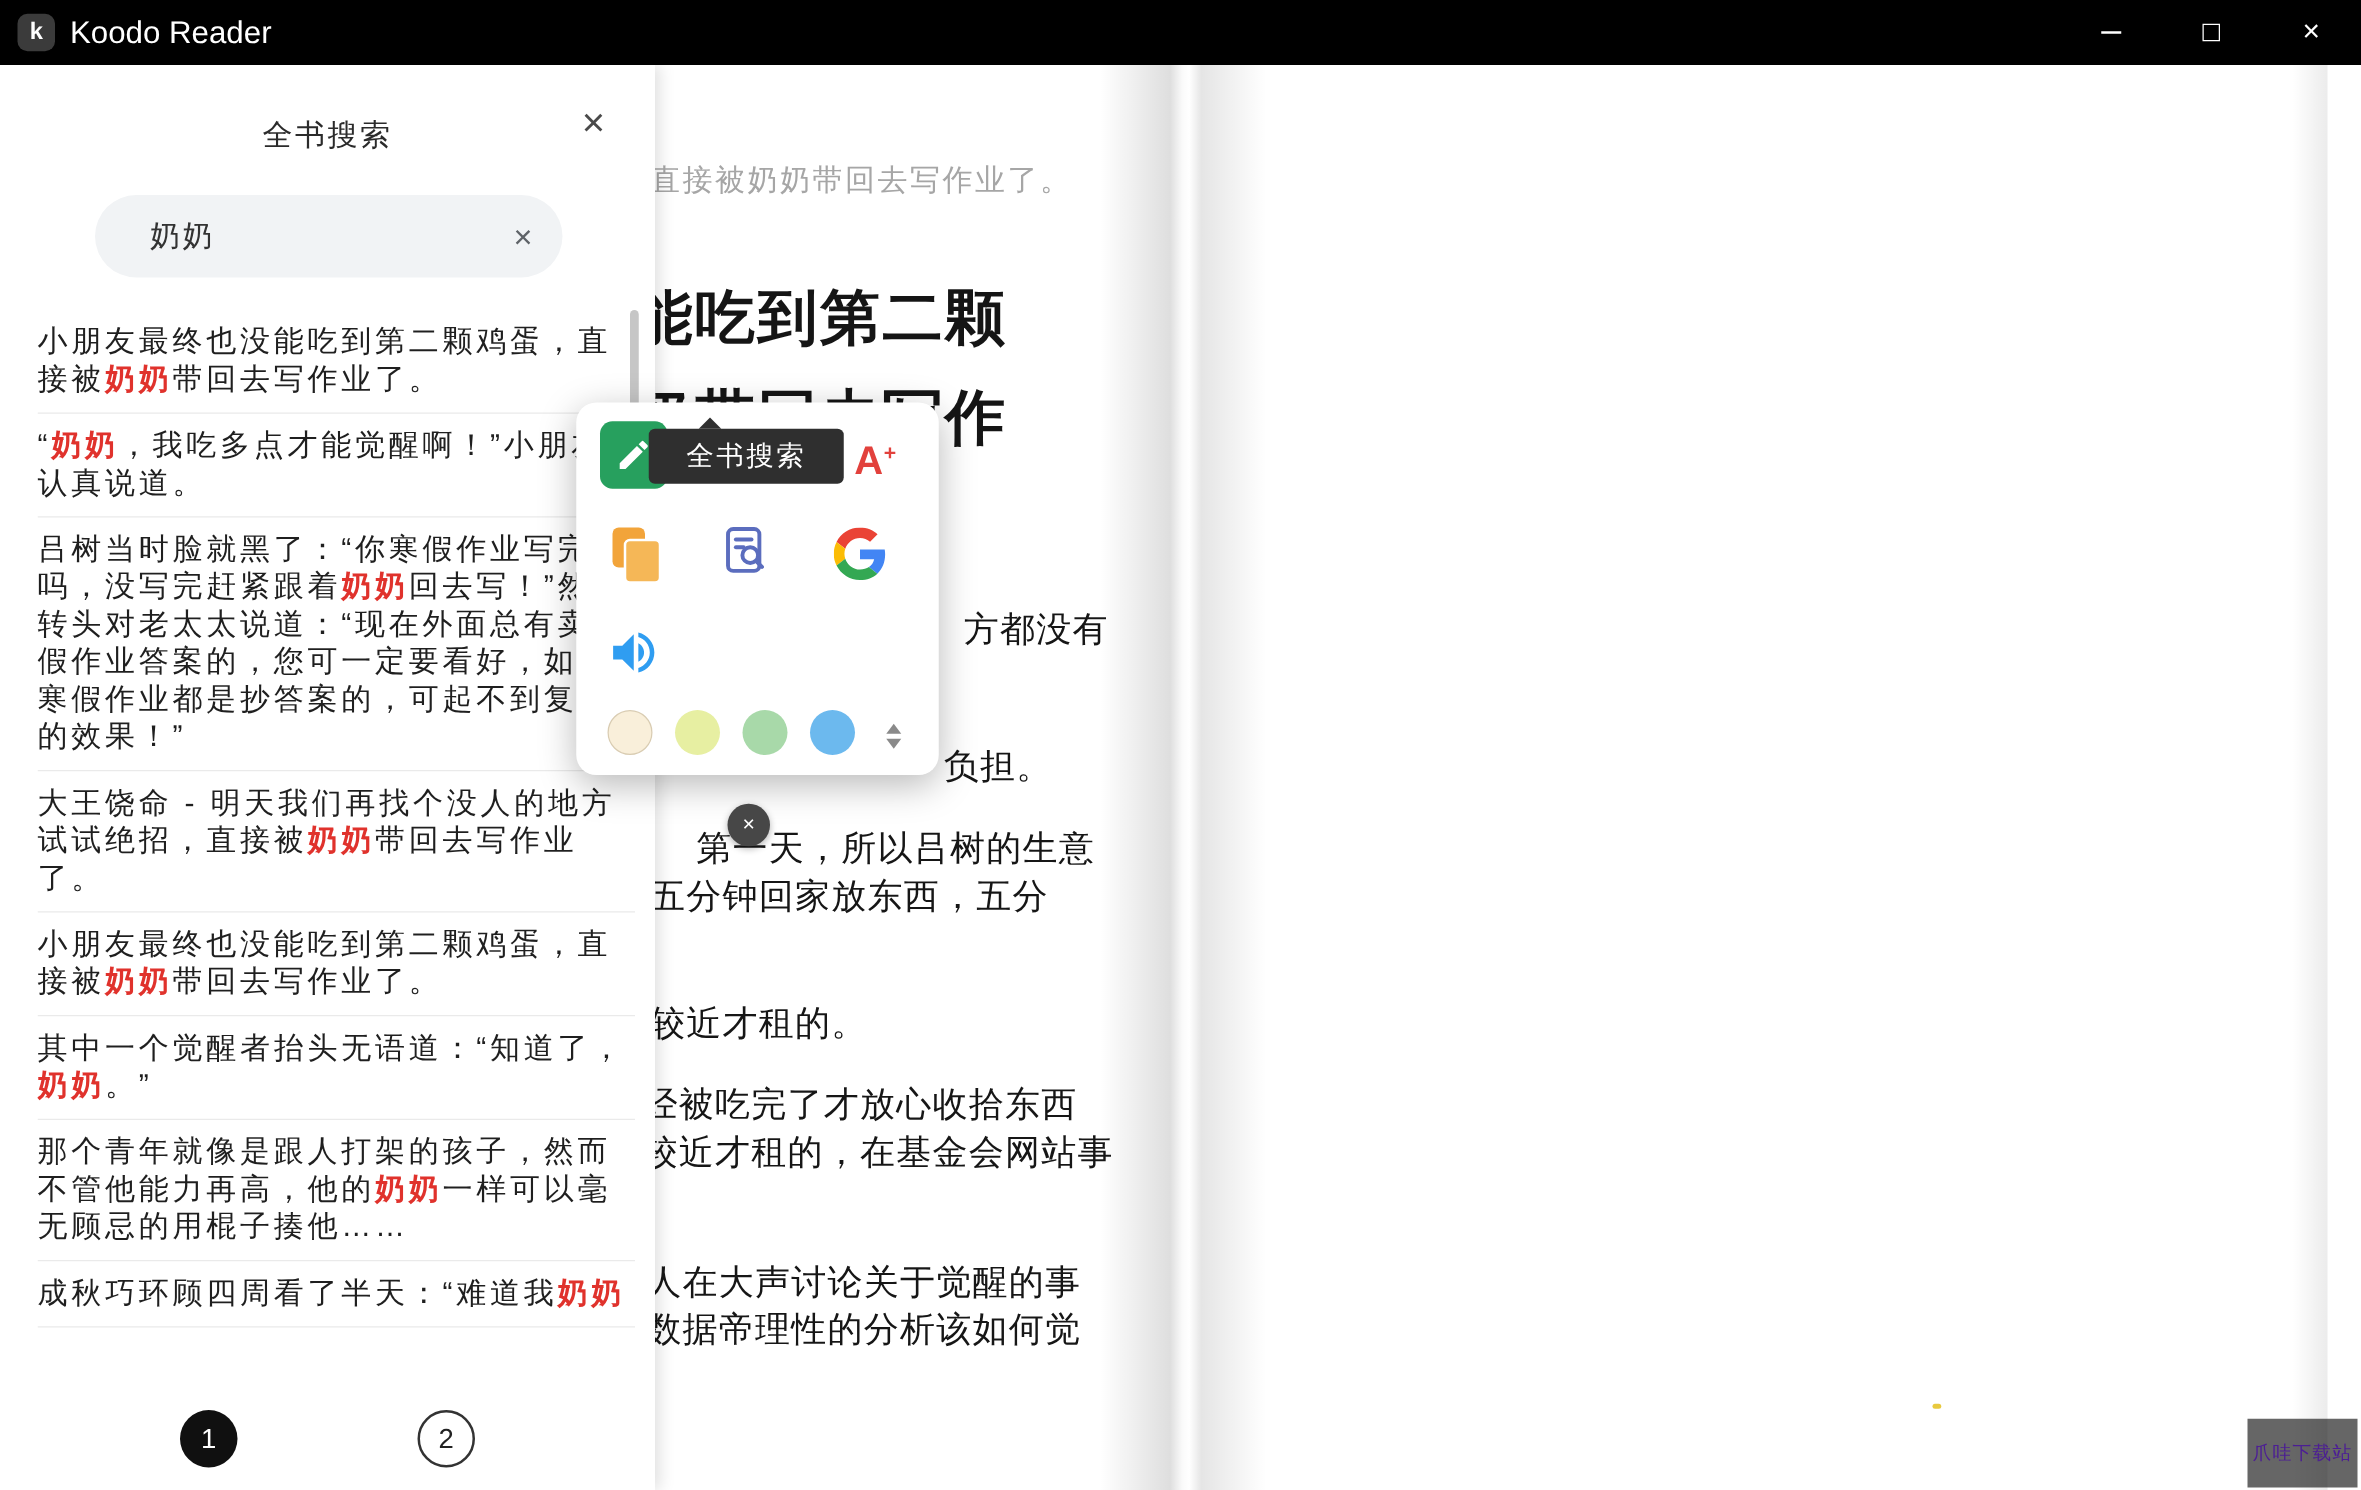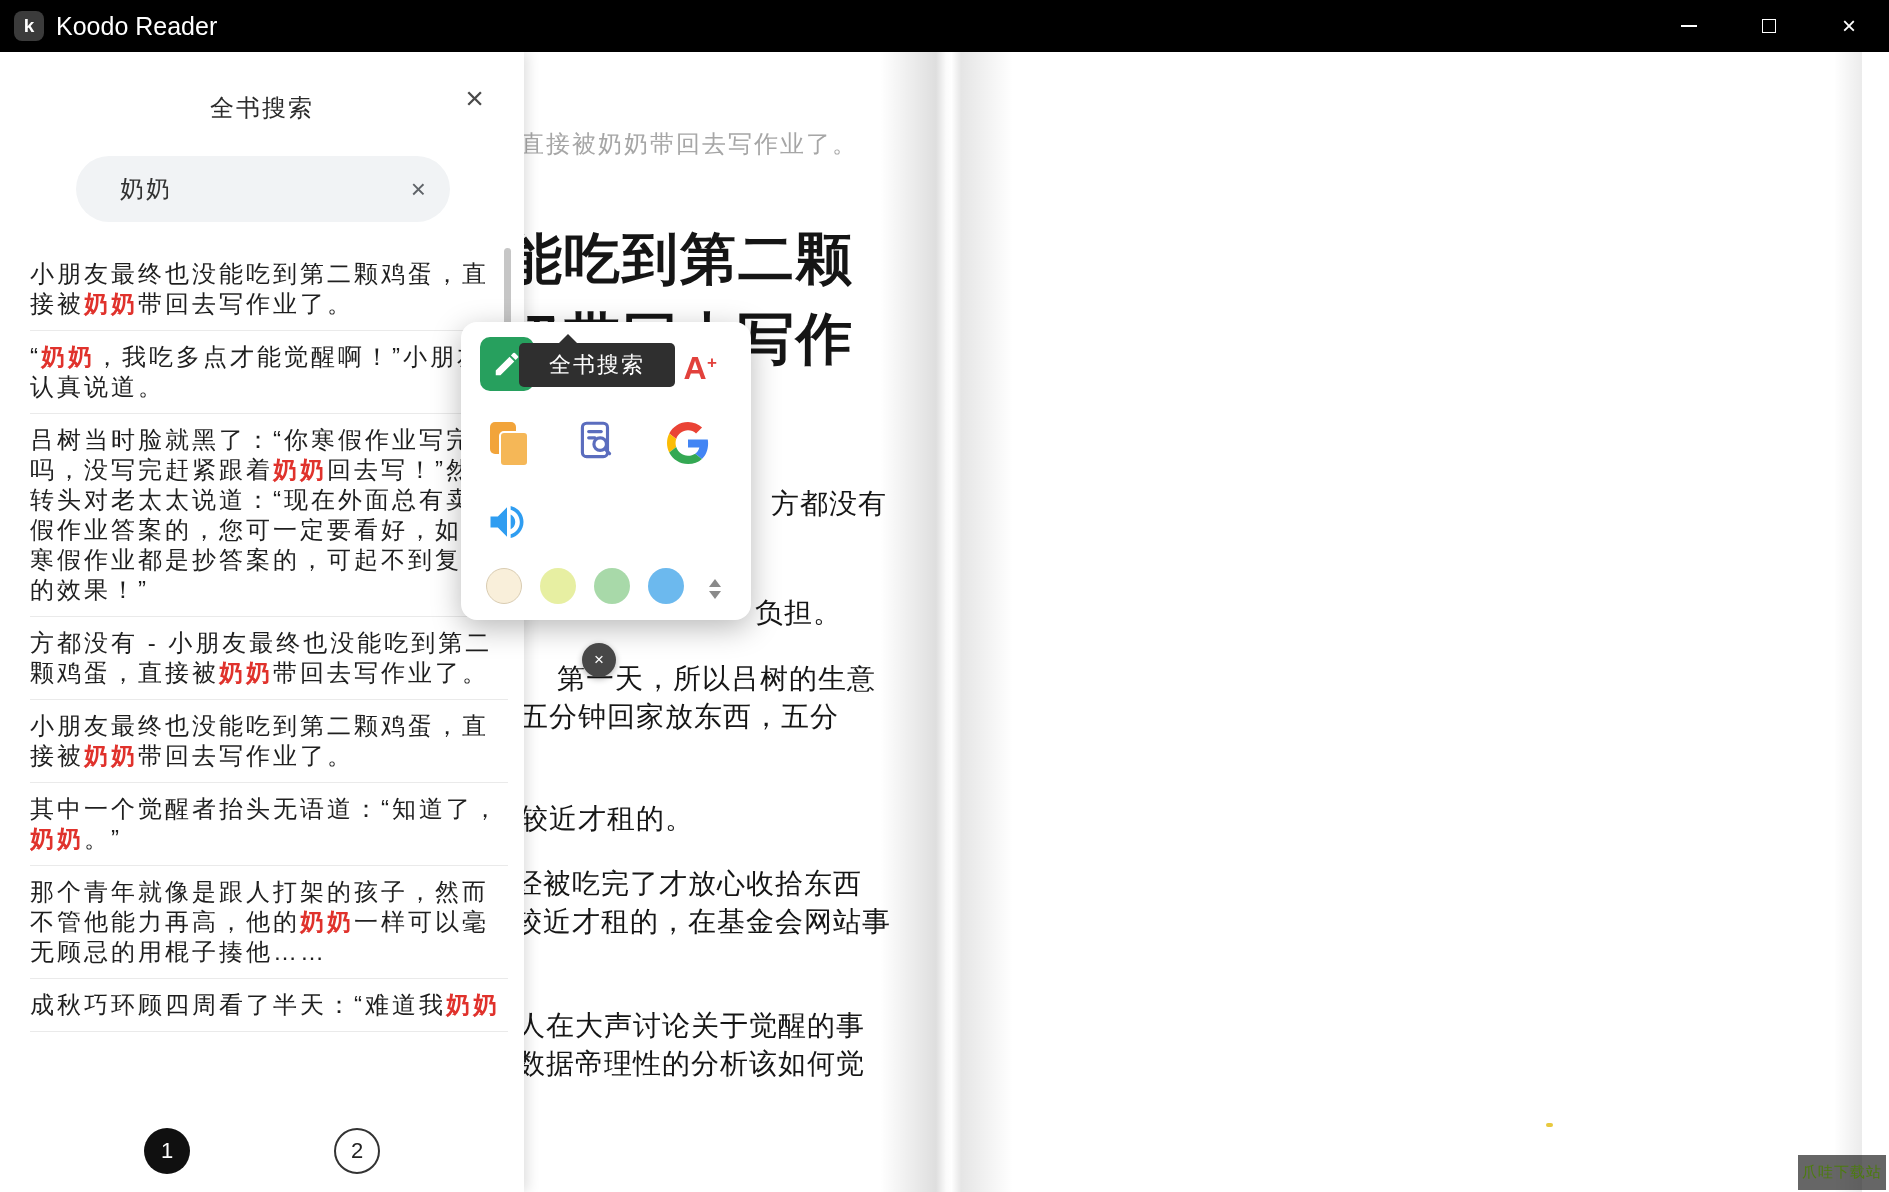--- a/index.html
+++ b/index.html
@@ -24,21 +24,21 @@
   
   .reader { position:absolute; left:0; top:52px; right:0; bottom:0; background:#fff;border-radius:15px; }
   .page-left { position:absolute; left:0; top:0; bottom:0; width:944px; background:#fff; }
   .spine { position:absolute; left:880px; top:0; bottom:0; width:140px; z-index:5;
     background:linear-gradient(90deg, rgba(0,0,0,0) 0%, rgba(0,0,0,0.13) 40%, rgba(0,0,0,0.02) 47%, rgba(255,255,255,0) 51%, rgba(0,0,0,0.10) 58%, rgba(0,0,0,0) 95%); }
   .page-right { position:absolute; left:1000px; top:0; bottom:0; width:862px; background:#fff; }
   .page-right::after { content:''; position:absolute; top:0; bottom:0; right:0; width:28px;
     background:linear-gradient(90deg, rgba(0,0,0,0), rgba(0,0,0,0.08)); }
 
   .lp-header { position:absolute; left:520px; top:76px; font-size:24px; letter-spacing:2px; color:#a6a6a6; white-space:nowrap; }
-  .lp-big { position:absolute; left:506px; font-size:56px; font-weight:700; letter-spacing:2px; color:#151515; white-space:nowrap; }
+  .lp-big { position:absolute; left:506px; font-size:48px; font-weight:700; letter-spacing:2px; color:#151515; white-space:nowrap; }
   .lp-big-1 { top:170px; } .lp-big-2 { top:250px; }
   .frag { position:absolute; font-size:28px; letter-spacing:1px; color:#161616; white-space:nowrap; }
   .frag-1 { left:771px; top:433px; }
   .frag-2 { left:755px; top:542px; }
   .frag-3 { left:557px; top:608px; }
   .frag-4 { left:520px; top:646px; }
   .frag-5 { left:520px; top:748px; }
   .frag-6 { left:514px; top:813px; }
   .frag-7 { left:514px; top:851px; }
   .frag-8 { left:517px; top:955px; }
@@ -76,21 +76,21 @@
   .ic-speaker { position:absolute; left:24px; top:178px; width:44px; height:44px; }
   .color-row { position:absolute; left:25px; top:246px; display:flex; gap:18px; }
   .swatch { width:36px; height:36px; border-radius:50%; }
   .swatch.bordered { border:1px solid #d9ccb2; }
   .sorter { position:absolute; left:246px; top:252px; width:16px; height:30px; display:flex; flex-direction:column; align-items:center; justify-content:center; gap:4px; }
   .tri-up { width:0; height:0; border-left:6px solid transparent; border-right:6px solid transparent; border-bottom:8px solid #8a8a8a; }
   .tri-down { width:0; height:0; border-left:6px solid transparent; border-right:6px solid transparent; border-top:8px solid #8a8a8a; }
   .popup-close { position:absolute; left:582px; top:643px; width:34px; height:34px; border-radius:50%; background:#474747; color:#fff; font-size:17px; display:flex; align-items:center; justify-content:center; z-index:120; box-shadow:0 2px 6px rgba(0,0,0,0.3); }
 
   
-  .watermark { position:absolute; right:3px; bottom:2px; font-size:15px; color:#4d7c0f; background:rgba(20,20,20,0.65); padding:8px 4px; z-index:600; letter-spacing:1px; }
+  .watermark { position:absolute; right:3px; bottom:2px; font-size:15px; color:#4c1d95; background:rgba(20,20,20,0.65); padding:18px 4px; z-index:600; letter-spacing:1px; }
   .yellow-dot { position:absolute; left:1546px; top:1123px; width:7px; height:4px; background:#e8c93e; border-radius:2px; }
 </style>
 </head>
 <body>
 
 <div class="reader" data-interactable="false">
   <div class="page-left" data-interactable="false">
     <div class="lp-header" data-interactable="false">直接被奶奶带回去写作业了。</div>
     <div class="lp-big lp-big-1" data-interactable="false">能吃到第二颗</div>
     <div class="lp-big lp-big-2" data-interactable="false">奶带回去写作</div>
@@ -119,21 +119,21 @@
   <div class="panel-title" data-interactable="false">全书搜索</div>
   <div class="panel-close" data-interactable="true">×</div>
   <div class="search-box" data-interactable="false">
     <input class="search-input" type="text" data-interactable="true" value="奶奶" style="">
     <span class="clear-x" data-interactable="true">×</span>
   </div>
   <div class="results" id="results" data-interactable="false">
       <div class="result-item" data-interactable="true"><span>小朋友最终也没能吃到第二颗鸡蛋，直接被</span><span class="hl">奶奶</span><span>带回去写作业了。</span></div>
       <div class="result-item" data-interactable="true"><span>“</span><span class="hl">奶奶</span><span>，我吃多点才能觉醒啊！”小朋友认真说道。</span></div>
       <div class="result-item" data-interactable="true"><span>吕树当时脸就黑了：“你寒假作业写完了吗，没写完赶紧跟着</span><span class="hl">奶奶</span><span>回去写！”然后转头对老太太说道：“现在外面总有卖寒假作业答案的，您可一定要看好，如果寒假作业都是抄答案的，可起不到复习的效果！”</span></div>
-      <div class="result-item" data-interactable="true"><span>方都没有 - 小朋友最终也没能吃到第二颗鸡蛋，直接被</span><span class="hl">奶奶</span><span>带回去写作业了。</span></div>
+      <div class="result-item" data-interactable="true"><span>大王饶命 - 明天我们再找个没人的地方试试绝招，直接被</span><span class="hl">奶奶</span><span>带回去写作业了。</span></div>
       <div class="result-item" data-interactable="true"><span>小朋友最终也没能吃到第二颗鸡蛋，直接被</span><span class="hl">奶奶</span><span>带回去写作业了。</span></div>
       <div class="result-item" data-interactable="true"><span>其中一个觉醒者抬头无语道：“知道了，</span><span class="hl">奶奶</span><span>。”</span></div>
       <div class="result-item" data-interactable="true"><span>那个青年就像是跟人打架的孩子，然而不管他能力再高，他的</span><span class="hl">奶奶</span><span>一样可以毫无顾忌的用棍子揍他……</span></div>
       <div class="result-item" data-interactable="true"><span>成秋巧环顾四周看了半天：“难道我</span><span class="hl">奶奶</span></div>
     </div>
   <div class="scroll-thumb" data-interactable="true"></div>
   <div class="pagination" id="pagination" data-interactable="false">
       <div class="pag-circle active" data-interactable="true">1</div>
       <div class="pag-circle" data-interactable="true">2</div>
     </div>

